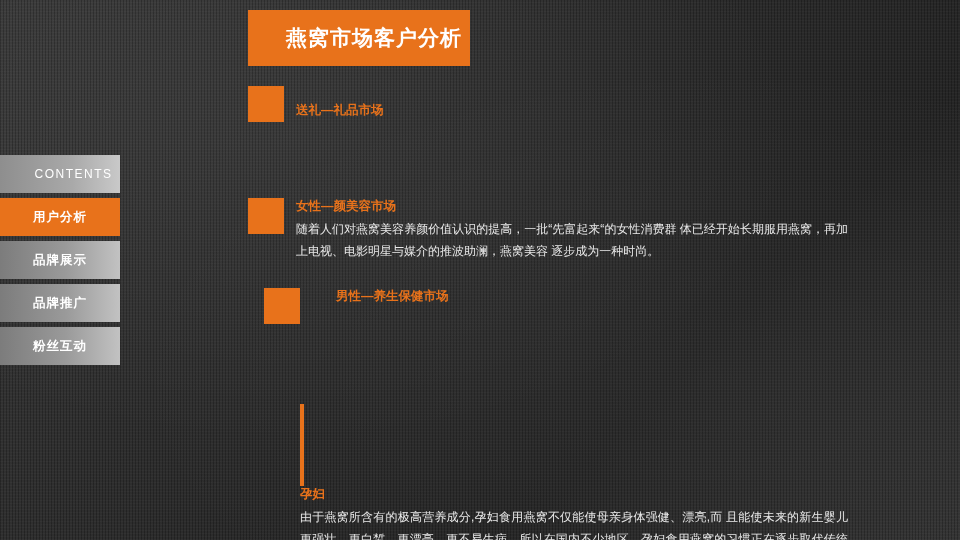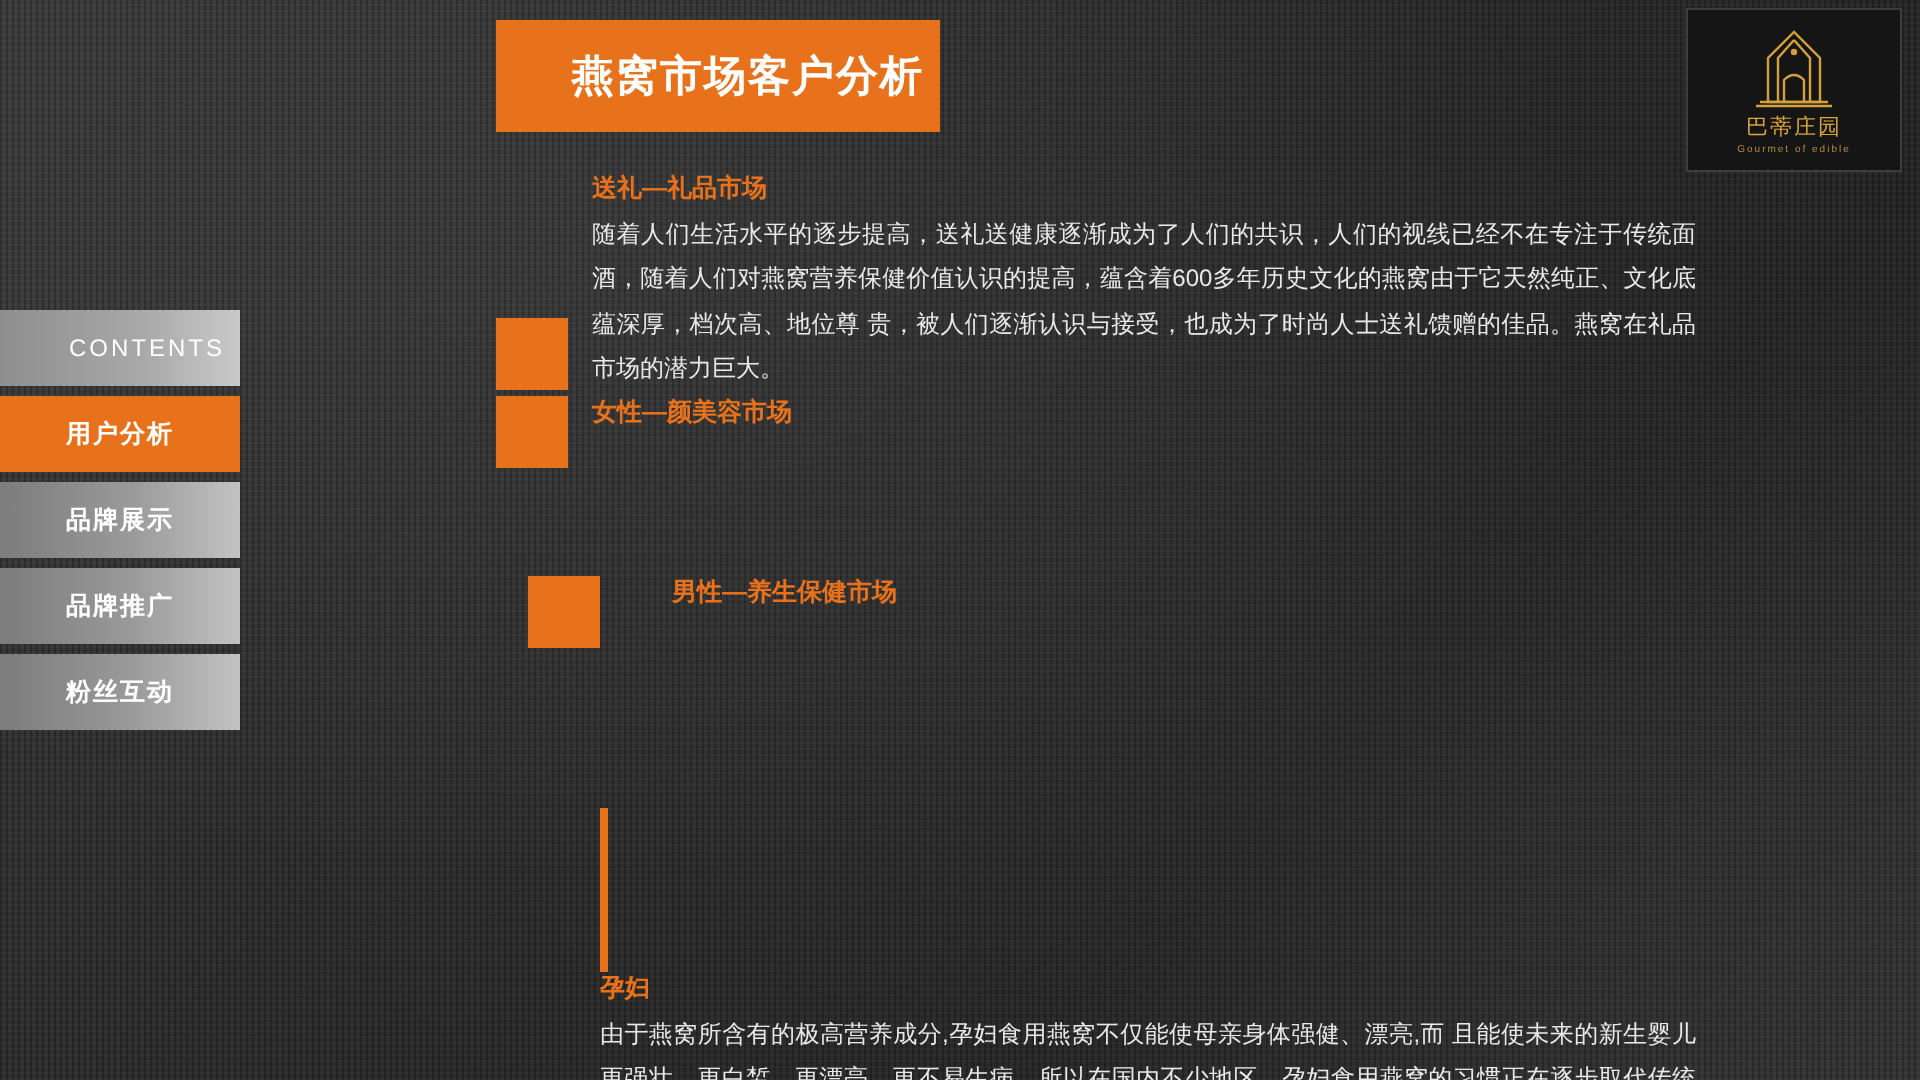--- a/index.html
+++ b/index.html
@@ -127,55 +127,41 @@
 </style>
 </head>
 <body>
 
 <div id="slide">
 
   <div id="title-banner">
     <span class="title-text">燕窝市场客户分析</span>
   </div>
 
-  <div id="logo-box">
-    <svg id="logo-mark" viewBox="0 0 62 42">
-      <g fill="none" stroke="#d4a03c" stroke-width="1.2">
-        <path d="M31 3 L18 16 L18 38 L44 38 L44 16 Z"></path>
-        <path d="M31 7 L23 16 L23 38 M31 7 L39 16 L39 38"></path>
-        <path d="M26 38 L26 27 Q31 22 36 27 L36 38"></path>
-        <path d="M14 38 L48 38"></path>
-        <path d="M12 40 L50 40"></path>
-      </g>
-      <circle cx="31" cy="13" r="1.6" fill="#d4a03c"></circle>
-    </svg>
-    <div id="logo-name">巴蒂庄园</div>
-    <div id="logo-sub">Gourmet of edible</div>
-  </div>
 
   <div id="sidebar">
     <div class="side-item contents">CONTENTS</div>
     <div class="side-item active">用户分析</div>
     <div class="side-item grey">品牌展示</div>
     <div class="side-item grey">品牌推广</div>
     <div class="side-item grey">粉丝互动</div>
   </div>
 
   <div class="block" id="block-1">
     <div class="marker square"></div>
     <div class="block-body">
       <div class="block-head">送礼—礼品市场</div>
-      <div class="block-text">随着人们生活水平的逐步提高，送礼送健康逐渐成为了人们的共识，人们的视线已经不在专注于传统面酒，随着人们对燕窝营养保健价值认识的提高，蕴含着600多年历史文化的燕窝由于它天然纯正、文化底蕴深厚，档次高、地位尊 贵，被人们逐渐认识与接受，也成为了时尚人士送礼馈赠的佳品。燕窝在礼品市场的潜力巨大。</div>
     </div>
   </div>
 
   <div class="block" id="block-2">
     <div class="marker square"></div>
     <div class="block-body">
       <div class="block-head">女性—颜美容市场</div>
+      <div class="block-text">随着人们对燕窝美容养颜价值认识的提高，一批“先富起来“的女性消费群 体已经开始长期服用燕窝，再加上电视、电影明星与媒介的推波助澜，燕窝美容 逐步成为一种时尚。</div>
     </div>
   </div>
 
   <div class="block" id="block-3">
     <div class="marker square"></div>
     <div class="block-body">
       <div class="block-head">男性—养生保健市场</div>
     </div>
   </div>
 

